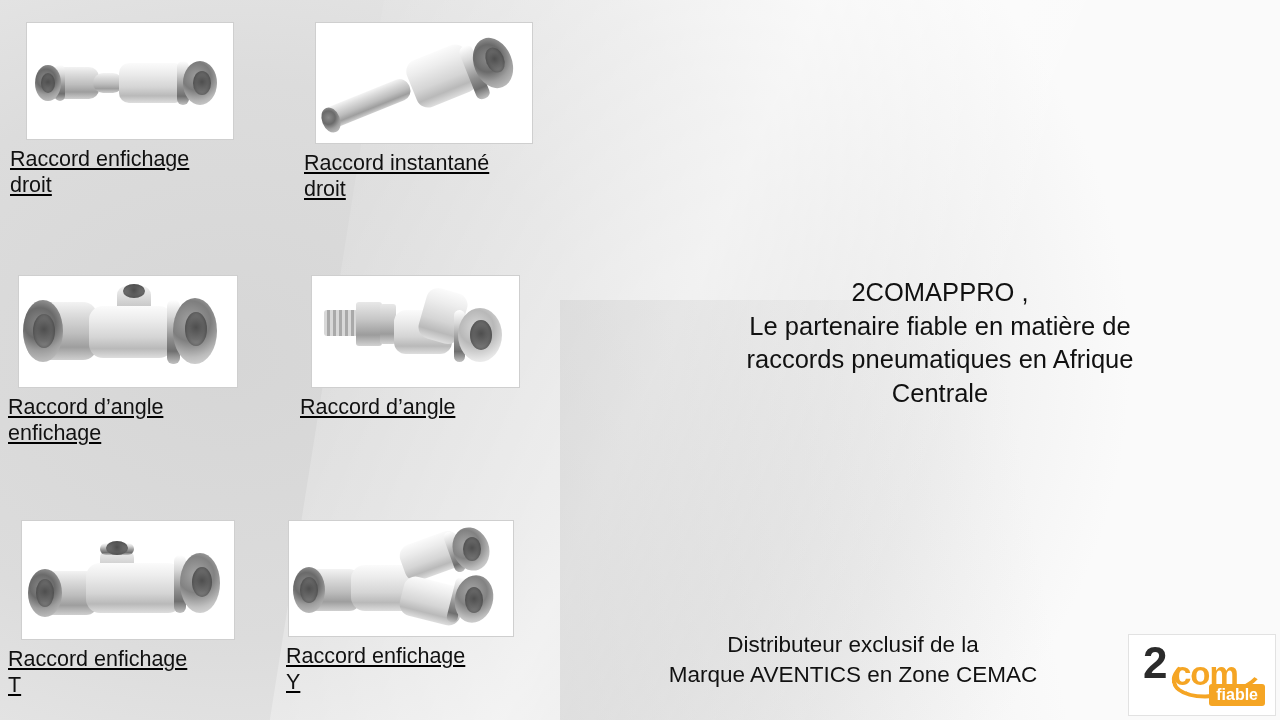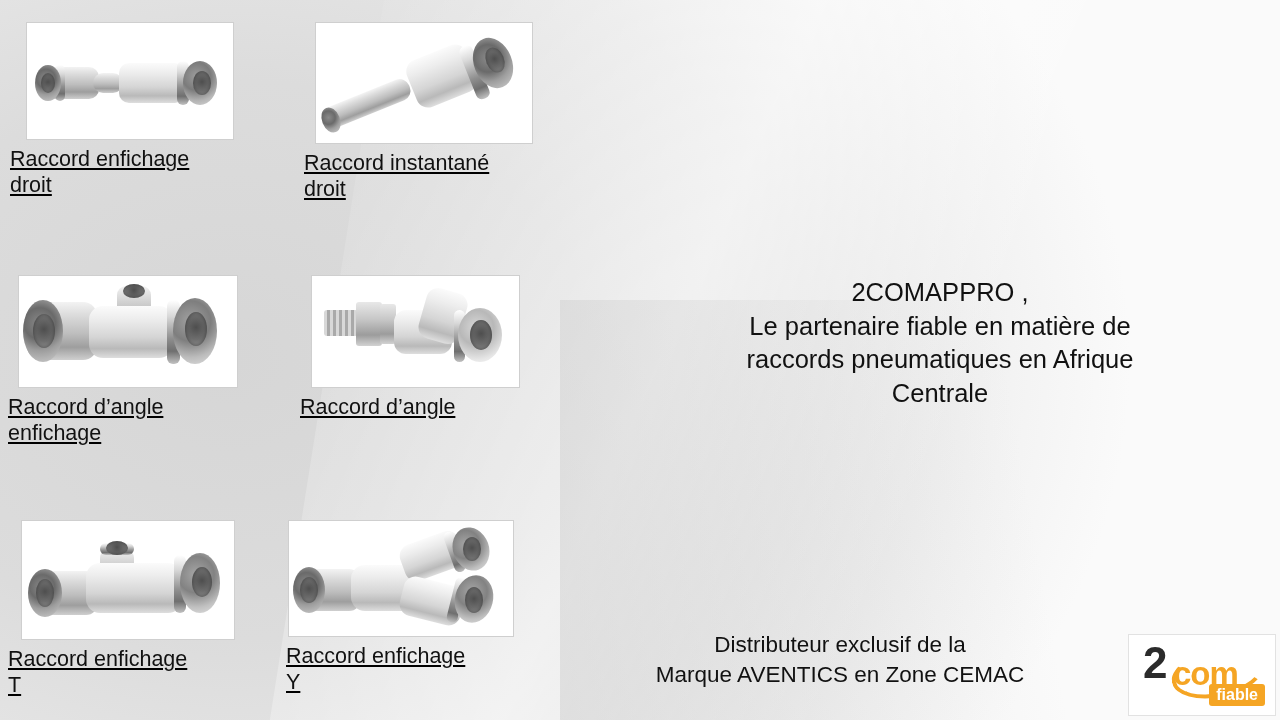--- a/index.html
+++ b/index.html
@@ -117,20 +117,21 @@
   .distributor {
     position: absolute;
     left: 560px;
     top: 630px;
     width: 560px;
     text-align: center;
     font-size: 22.5px;
     line-height: 1.35;
     color: #111111;
     white-space: pre-line;
+    padding-left: 13px;
   }
 
   
   .aventics {
     position: absolute;
     left: 1094px;
     top: 18px;
     width: 168px;
     height: 78px;
   }

